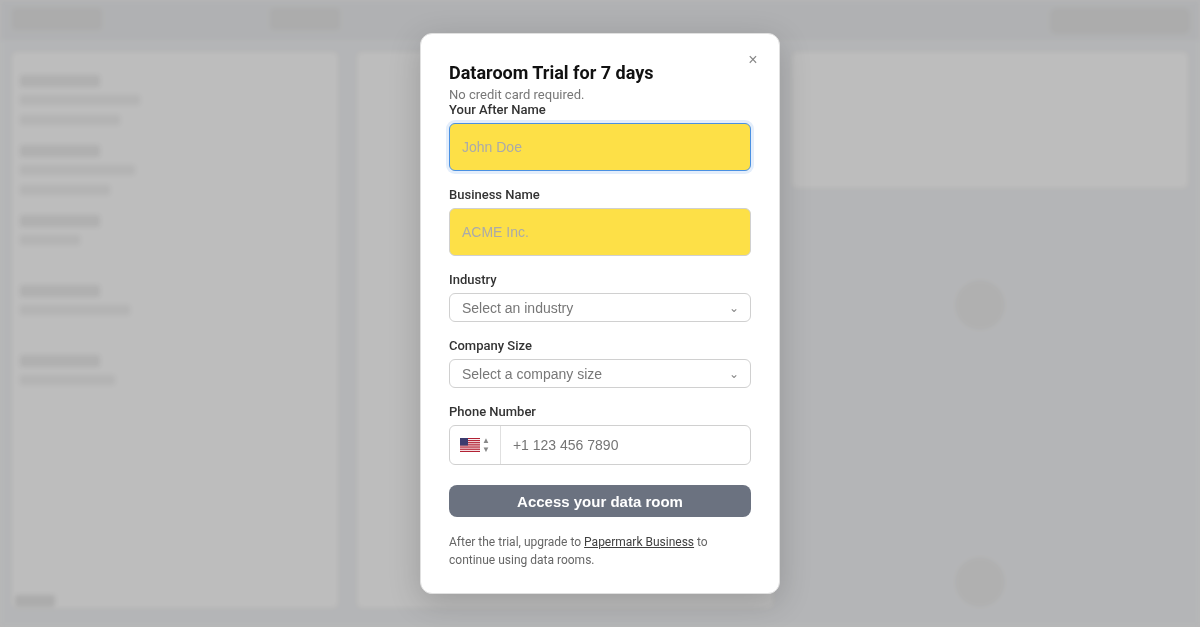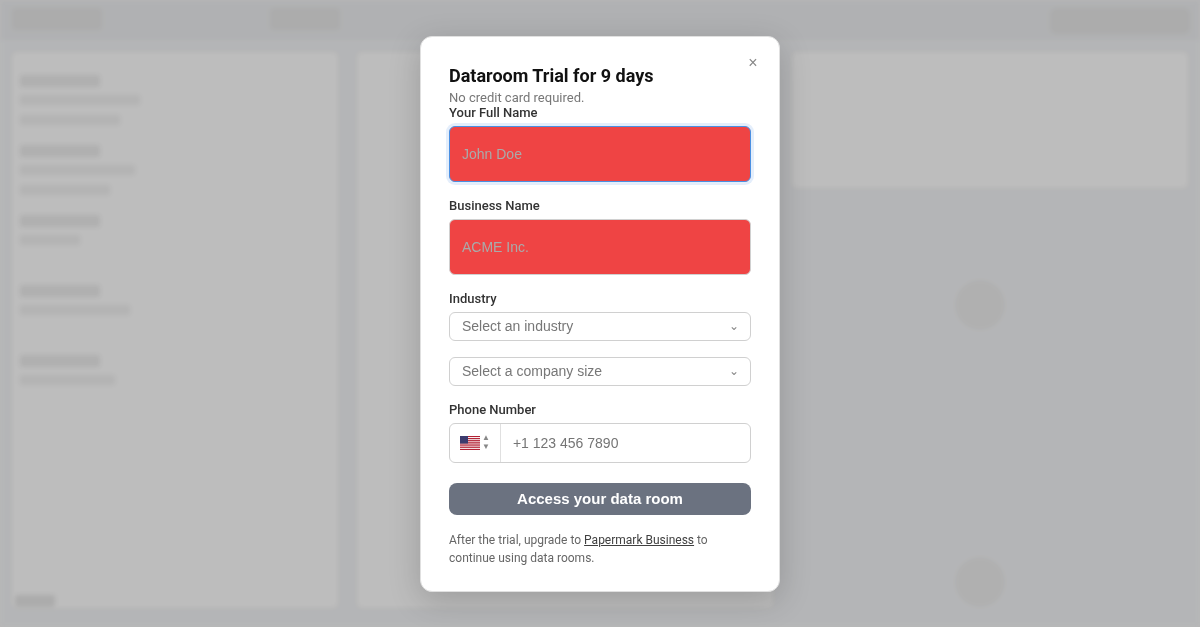--- a/index.html
+++ b/index.html
@@ -95,28 +95,28 @@
     .form-label {
       display: block;
       font-size: 13px;
       font-weight: 500;
       color: #333;
       margin-bottom: 6px;
     }
 
     .form-input {
       width: 100%;
-      height: 56px;
+      height: 48px;
       border: 1.5px solid #d0d0d0;
       border-radius: 6px;
       padding: 0 12px;
       font-size: 14px;
       color: #333;
       outline: none;
-      background: #ef4444;
+      background: #fde047;
     }
 
     .form-input.active-focus {
       border-color: #4a90e2;
       box-shadow: 0 0 0 3px rgba(74,144,226,0.15);
     }
 
     .form-input::placeholder { color: #aaa; }
 
     .form-select-wrapper {
@@ -257,26 +257,26 @@
 </div>
 
 <div class="overlay">
   <div class="modal">
     
     <button class="modal-close">
       <span>×</span>
     </button>
 
     
-    <h2 class="modal-title">Dataroom Trial for 9 days</h2>
+    <h2 class="modal-title">Dataroom Trial for 7 days</h2>
     <p class="modal-subtitle">No credit card required.</p>
 
     
     <div class="form-group">
-      <label class="form-label">Your Full Name</label>
+      <label class="form-label">Your After Name</label>
       <input type="text" class="form-input active-focus" placeholder="John Doe" style="">
     </div>
 
     
     <div class="form-group">
       <label class="form-label">Business Name</label>
       <input type="text" class="form-input" placeholder="ACME Inc." style="">
     </div>
 
     
@@ -291,20 +291,21 @@
           <option value="education">Education</option>
           <option value="real-estate">Real Estate</option>
           <option value="other">Other</option>
         </select>
         <span class="chevron-icon">⌄</span>
       </div>
     </div>
 
     
     <div class="form-group">
+      <label class="form-label">Company Size</label>
       <div class="form-select-wrapper">
         <select class="form-select">
           <option value="">Select a company size</option>
           <option value="1-10">1-10</option>
           <option value="11-50">11-50</option>
           <option value="51-200">51-200</option>
           <option value="201-500">201-500</option>
           <option value="500+">500+</option>
         </select>
         <span class="chevron-icon">⌄</span>

